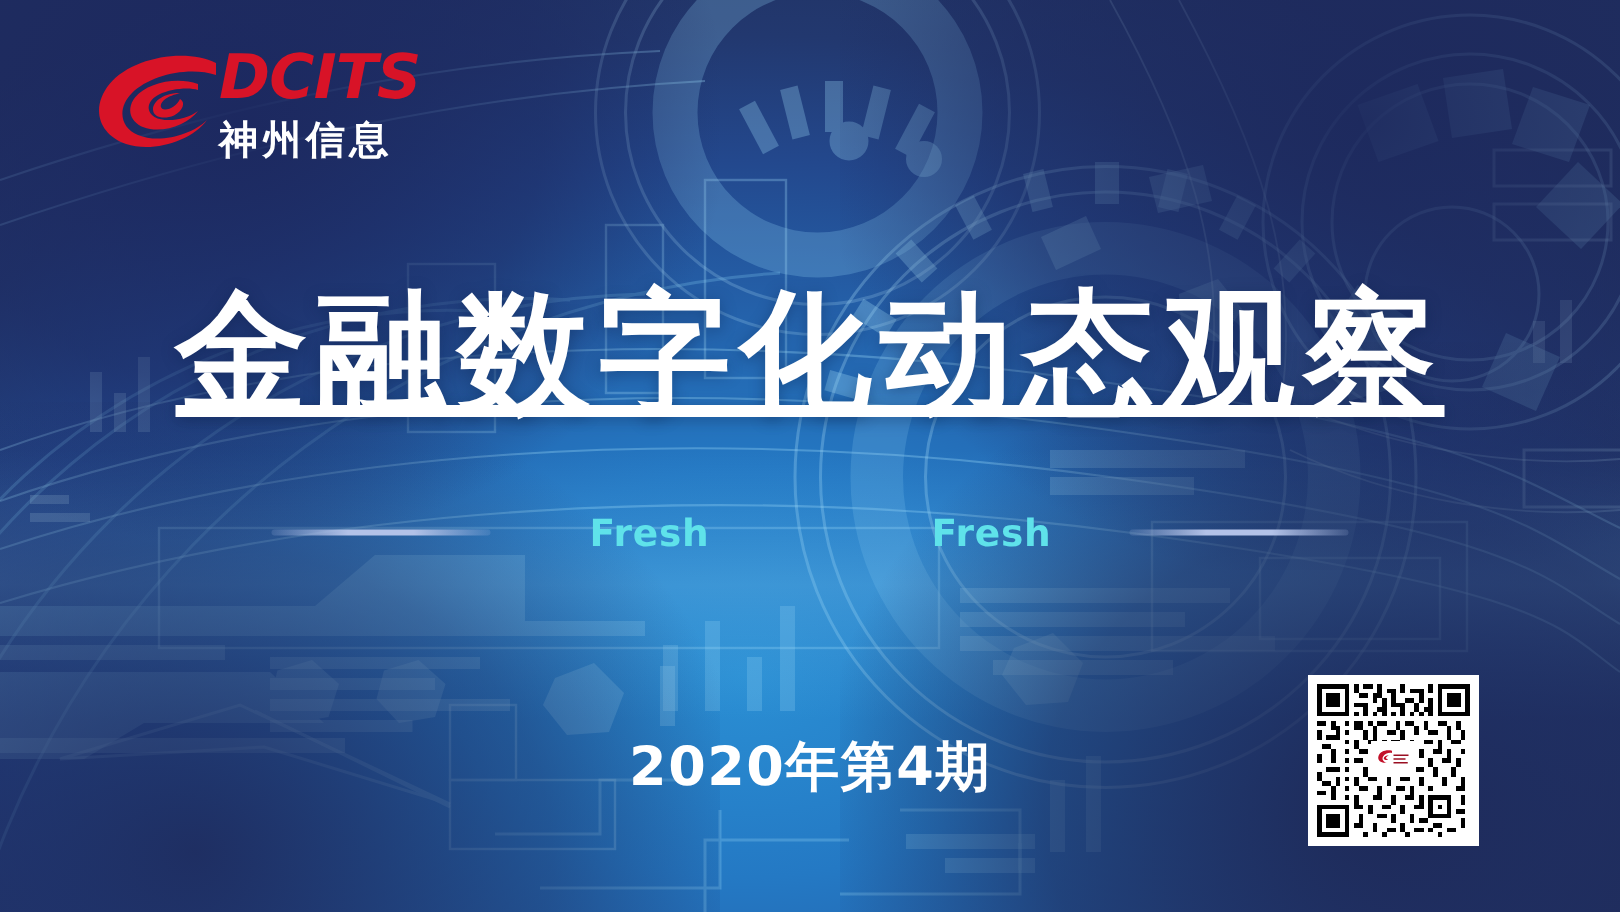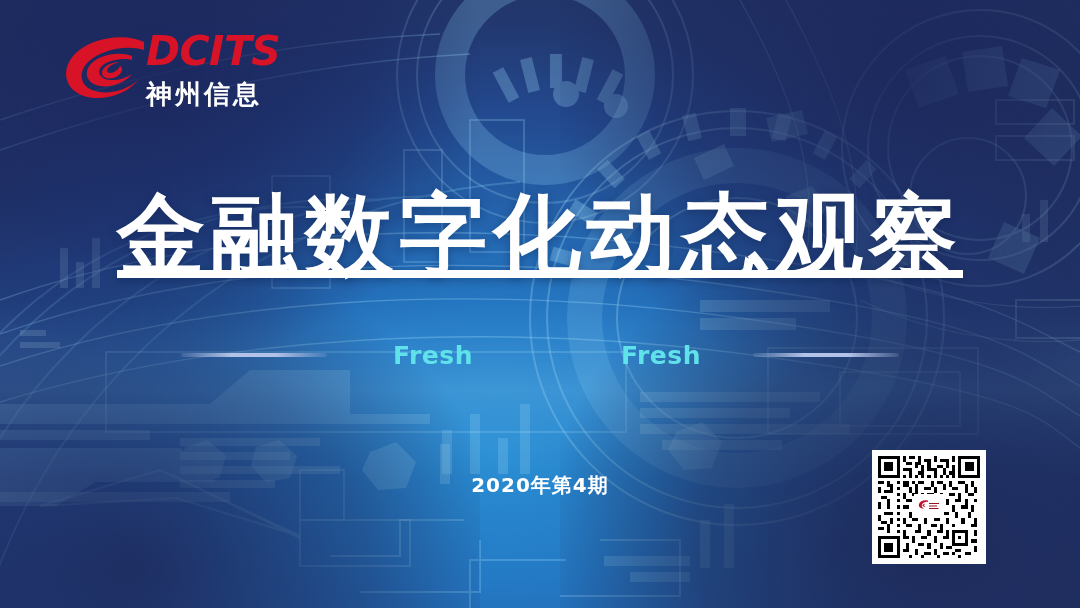--- a/index.html
+++ b/index.html
@@ -149,24 +149,24 @@
   .tag-gap-a { width: 50px; flex: 0 0 auto; }
   .tag-gap-b { width: 68px; flex: 0 0 auto; }
   .tag-gap-c { width: 64px; flex: 0 0 auto; }
   .tag-gap-d { width: 52px; flex: 0 0 auto; }
 
   
   .issue {
     position: absolute;
     left: 0;
     right: 0;
-    top: 472px;
+    top: 487px;
     text-align: center;
     font-family: "DejaVu Sans", "Liberation Sans", sans-serif;
-    font-size: 20px;
+    font-size: 36px;
     font-weight: bold;
     color: #ffffff;
     letter-spacing: 1px;
     white-space: nowrap;
   }
 
   
   .qr-wrap {
     position: absolute;
     left: 872px;

